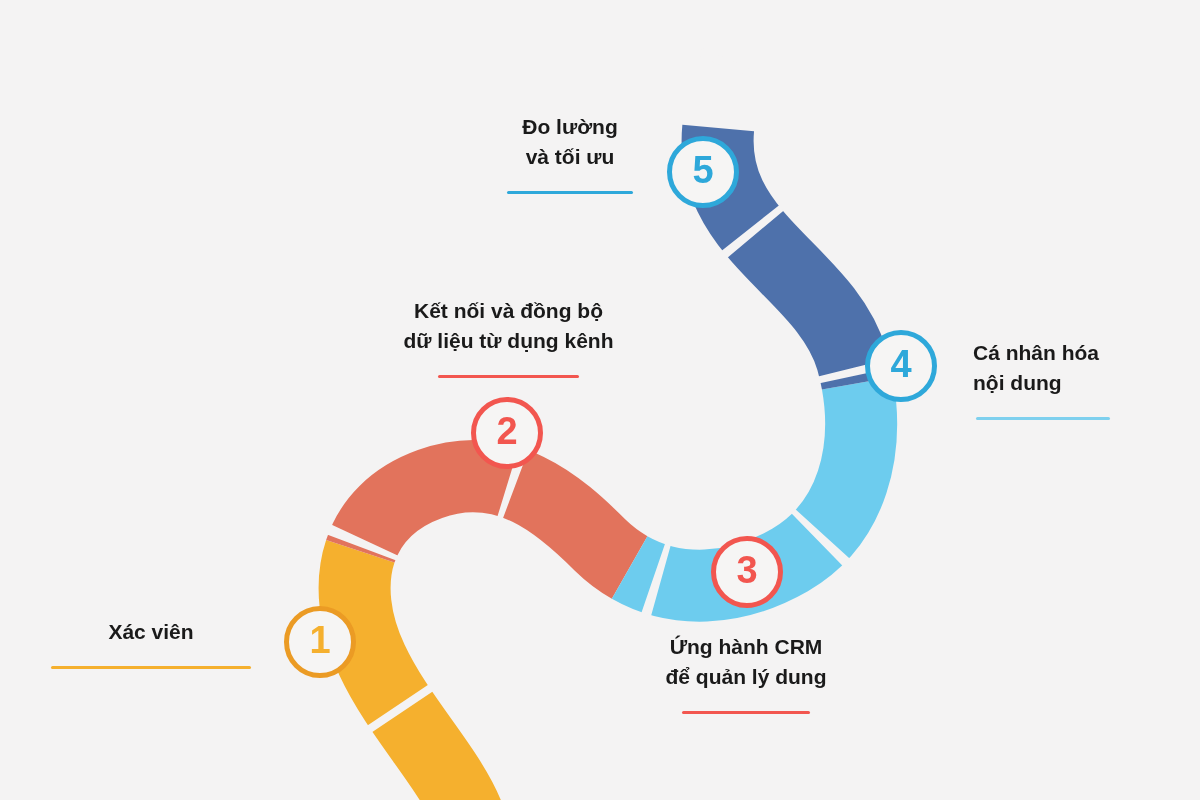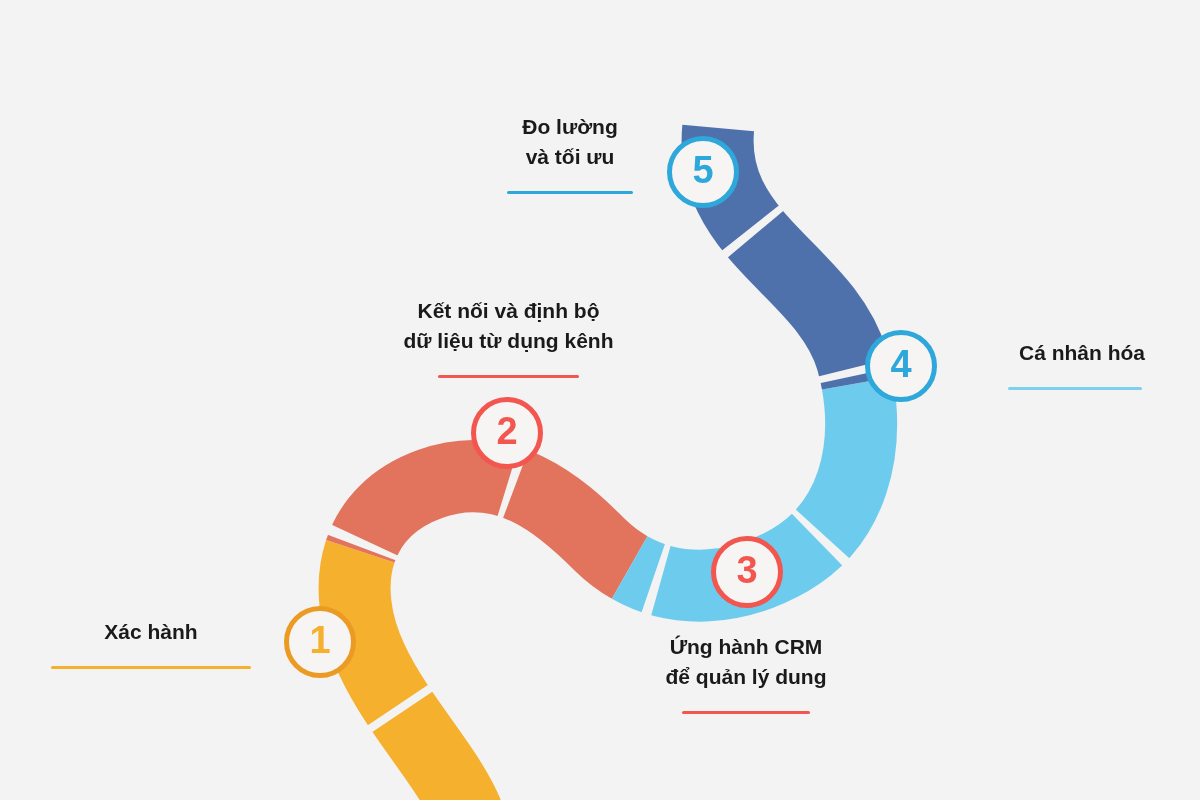--- a/index.html
+++ b/index.html
@@ -71,21 +71,21 @@
 
   #label-1 { left: 42px;  top: 617px; text-align: center; width: 218px; }
   #label-1 .rule { background: #f5b02e; width: 200px; margin-left: 9px; margin-top: 19px; }
 
   #label-2 { left: 392px; top: 296px; text-align: center; width: 233px; }
   #label-2 .rule { background: #f2564f; width: 141px; margin-left: 46px; margin-top: 19px; }
 
   #label-3 { left: 657px; top: 632px; text-align: center; width: 178px; }
   #label-3 .rule { background: #f2564f; width: 128px; margin-left: 25px; margin-top: 19px; }
 
-  #label-4 { left: 1005px; top: 338px; text-align: right; width: 140px; }
+  #label-4 { left: 973px; top: 338px; text-align: left; width: 140px; }
   #label-4 .rule { background: #7ed0ee; width: 134px; margin-left: 3px; margin-top: 19px; }
 
   #label-5 { left: 506px; top: 112px; text-align: center; width: 128px; }
   #label-5 .rule { background: #2ea8da; width: 126px; margin-left: 1px; margin-top: 19px; }
 </style>
 </head>
 <body>
 
 <div id="canvas">
 
@@ -129,38 +129,39 @@
     <span>3</span>
   </div>
   <div class="badge" id="badge-4">
     <span>4</span>
   </div>
   <div class="badge" id="badge-5">
     <span>5</span>
   </div>
 
   <div class="label" id="label-1">
-    <span class="line">Xác hành</span>
+    <span class="line">Xác viên</span>
     <div class="rule"></div>
   </div>
 
   <div class="label" id="label-2">
-    <span class="line">Kết nối và định bộ</span>
+    <span class="line">Kết nối và đồng bộ</span>
     <span class="line">dữ liệu từ dụng kênh</span>
     <div class="rule"></div>
   </div>
 
   <div class="label" id="label-3">
     <span class="line">Ứng hành CRM</span>
     <span class="line">để quản lý dung</span>
     <div class="rule"></div>
   </div>
 
   <div class="label" id="label-4">
     <span class="line">Cá nhân hóa</span>
+    <span class="line">nội dung</span>
     <div class="rule"></div>
   </div>
 
   <div class="label" id="label-5">
     <span class="line">Đo lường</span>
     <span class="line">và tối ưu</span>
     <div class="rule"></div>
   </div>
 
 </div>

